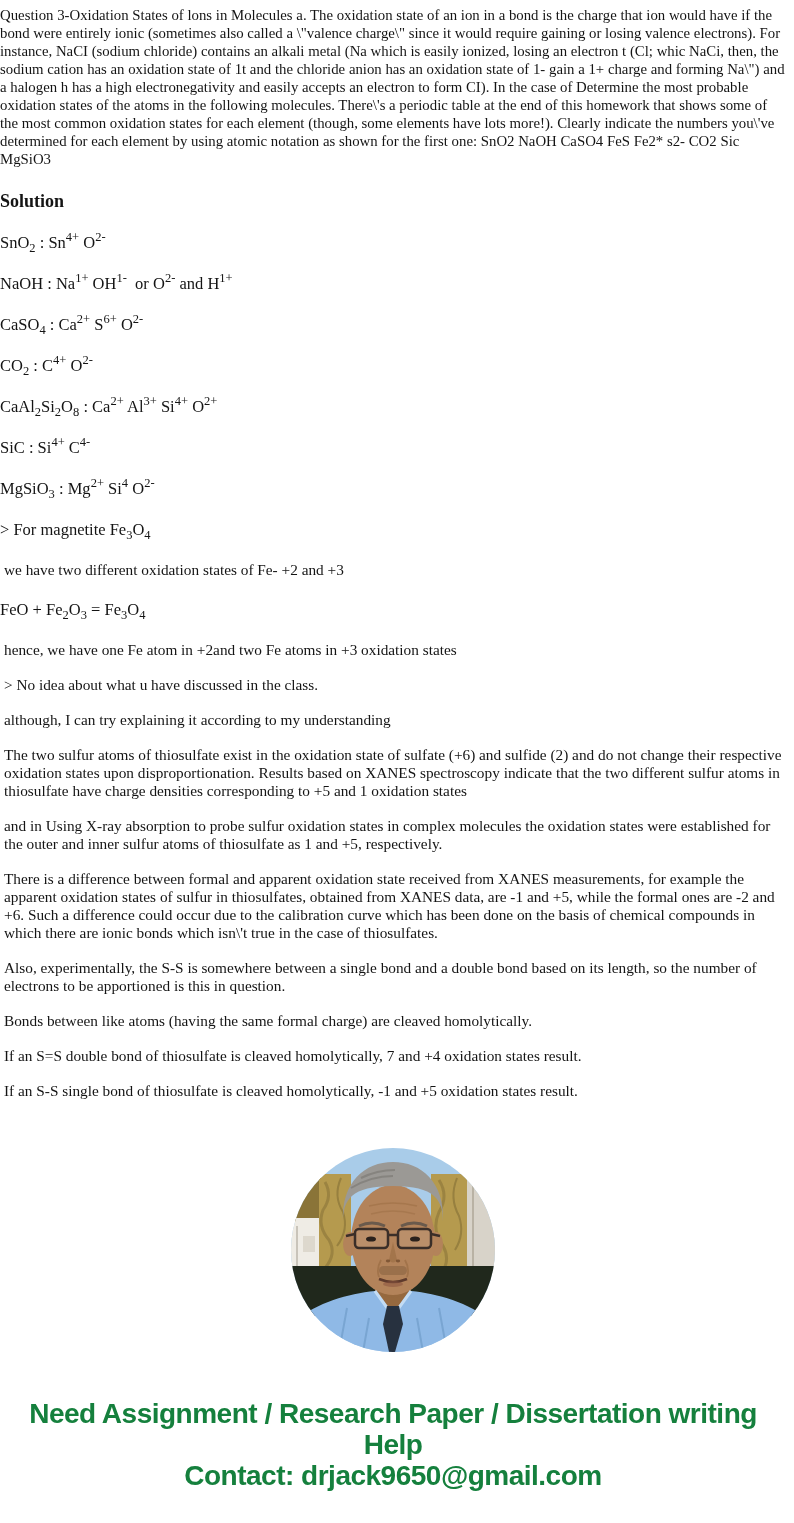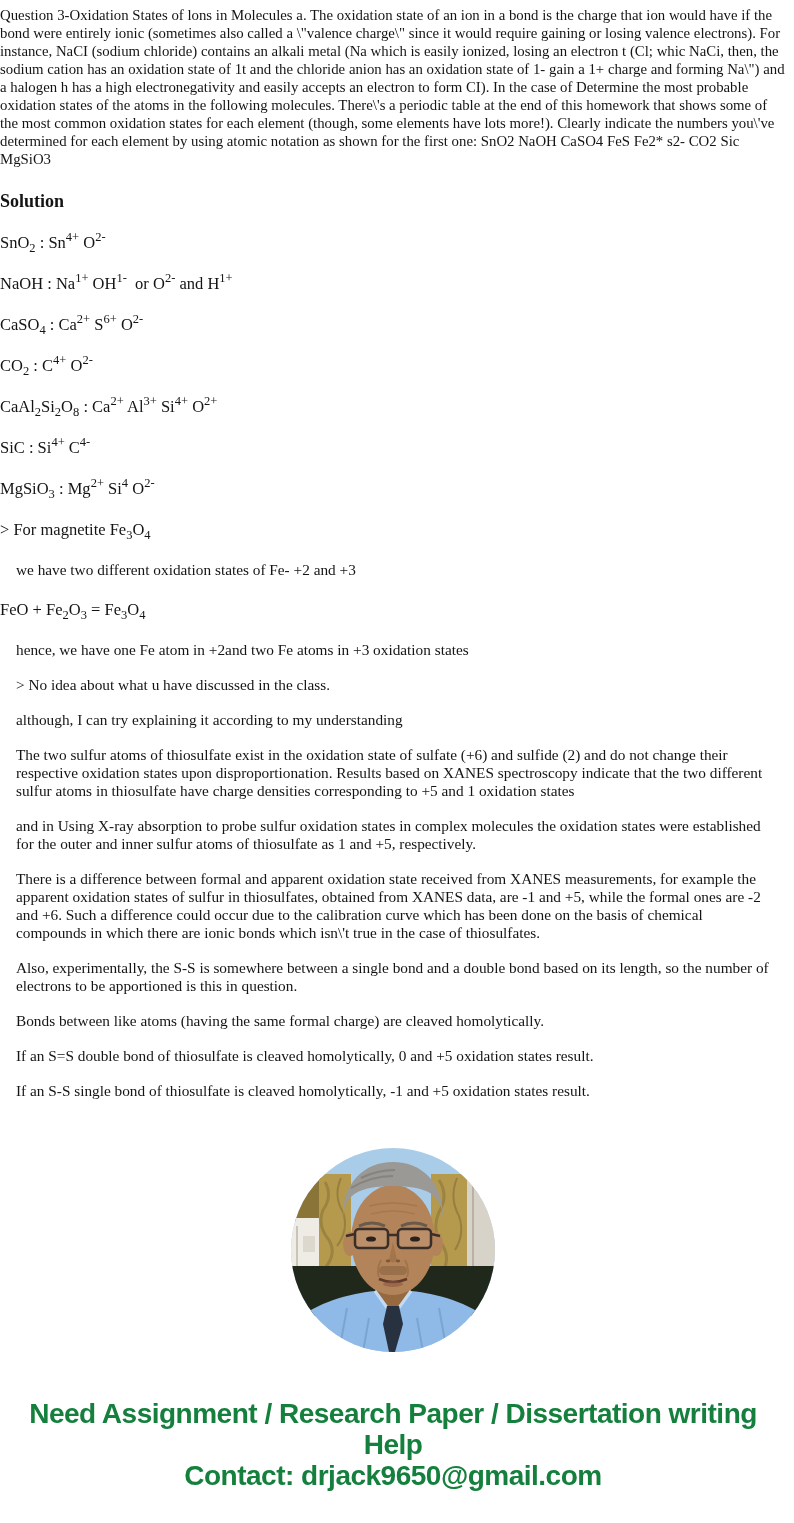--- a/index.html
+++ b/index.html
@@ -38,21 +38,21 @@
     line-height: 0;
     position: relative;
     vertical-align: baseline;
   }
   .formula sup { top: -7px; }
   .formula sub { top: 4px; }
 
   .note {
     font-size: 15.3px;
     line-height: 18px;
-    margin: 17px 16px;
+    margin: 17px 4px;
   }
 
   .avatar-wrap {
     margin-top: 48px;
     display: flex;
     justify-content: center;
   }
   .avatar-circle {
     width: 204px;
     height: 204px;
@@ -102,21 +102,21 @@
   <p class="note">we have two different oxidation states of Fe- +2 and +3</p>
   <p class="formula">FeO + Fe<sub>2</sub>O<sub>3</sub> = Fe<sub>3</sub>O<sub>4</sub></p>
   <p class="note">hence, we have one Fe atom in +2and two Fe atoms in +3 oxidation states</p>
   <p class="note">&gt; No idea about what u have discussed in the class.</p>
   <p class="note">although, I can try explaining it according to my understanding</p>
   <p class="note">The two sulfur atoms of thiosulfate exist in the oxidation state of sulfate (+6) and sulfide (2) and do not change their respective oxidation states upon disproportionation. Results based on XANES spectroscopy indicate that the two different sulfur atoms in thiosulfate have charge densities corresponding to +5 and 1 oxidation states</p>
   <p class="note">and in Using X-ray absorption to probe sulfur oxidation states in complex molecules the oxidation states were established for the outer and inner sulfur atoms of thiosulfate as 1 and +5, respectively.</p>
   <p class="note">There is a difference between formal and apparent oxidation state received from XANES measurements, for example the apparent oxidation states of sulfur in thiosulfates, obtained from XANES data, are -1 and +5, while the formal ones are -2 and +6. Such a difference could occur due to the calibration curve which has been done on the basis of chemical compounds in which there are ionic bonds which isn\'t true in the case of thiosulfates.</p>
   <p class="note">Also, experimentally, the S-S is somewhere between a single bond and a double bond based on its length, so the number of electrons to be apportioned is this in question.</p>
   <p class="note">Bonds between like atoms (having the same formal charge) are cleaved homolytically.</p>
-  <p class="note">If an S=S double bond of thiosulfate is cleaved homolytically, 0 and +5 oxidation states result.</p>
+  <p class="note">If an S=S double bond of thiosulfate is cleaved homolytically, 7 and +4 oxidation states result.</p>
   <p class="note">If an S-S single bond of thiosulfate is cleaved homolytically, -1 and +5 oxidation states result.</p>
 
   <div class="avatar-wrap">
     <div class="avatar-circle">
       <svg viewBox="0 0 204 204" width="204" height="204">
 
         <rect x="0" y="0" width="204" height="204" fill="#a9cce9"></rect>
 
         <rect x="0" y="26" width="30" height="48" fill="#8a7438"></rect>
 

